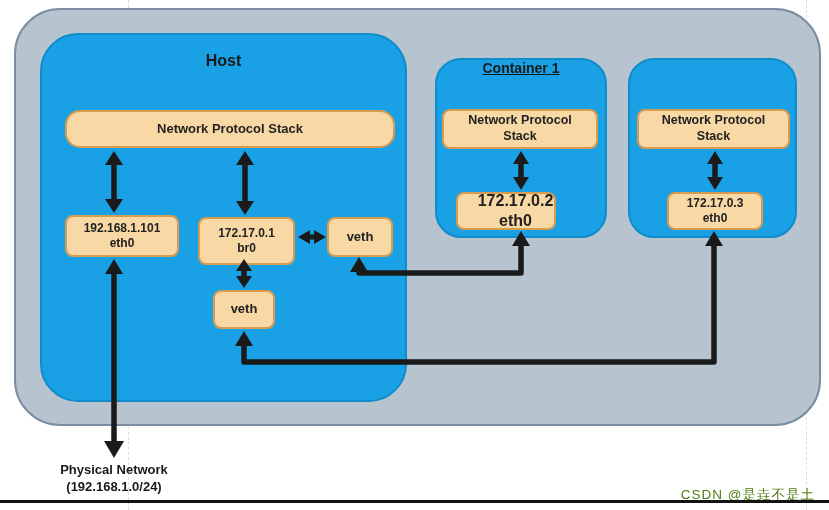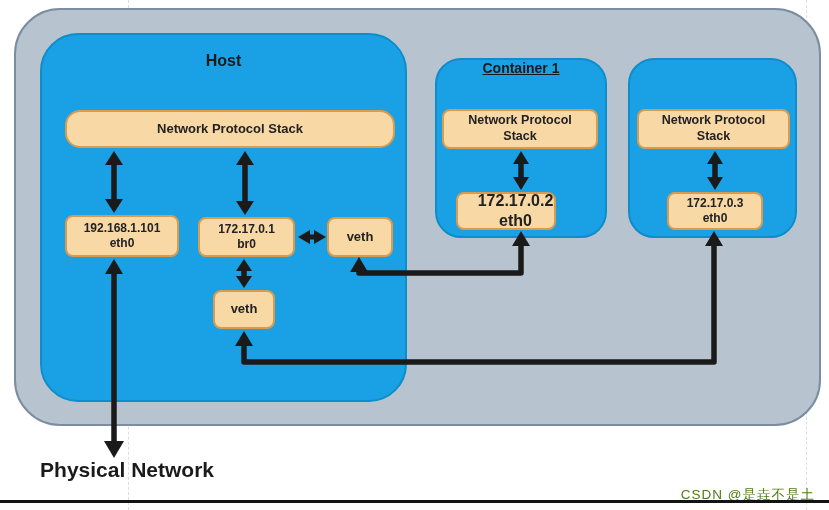--- a/index.html
+++ b/index.html
@@ -25,31 +25,31 @@
   #container1-title{left:435px;top:60px;width:172px;font-size:14px;text-decoration:underline;}
   #container2-title{left:628px;top:68px;width:169px;font-size:14px;}
   .obox{
     position:absolute;background:#f8d8a4;border:2px solid #d89c50;border-radius:8px;
     box-sizing:border-box;display:flex;flex-direction:column;align-items:center;
     justify-content:center;font-weight:bold;color:#222;text-align:center;
     line-height:1.25;
   }
   #host-nps{left:65px;top:110px;width:330px;height:38px;font-size:13px;}
   #host-eth0{left:65px;top:215px;width:114px;height:42px;font-size:12px;}
-  #host-br0{left:198px;top:217px;width:97px;height:40px;font-size:12px;}
+  #host-br0{left:198px;top:217px;width:97px;height:48px;font-size:12px;}
   #host-veth-right{left:327px;top:217px;width:66px;height:40px;font-size:13px;}
   #host-veth-bottom{left:213px;top:290px;width:62px;height:39px;font-size:13px;}
   #c1-nps{left:442px;top:109px;width:156px;height:40px;font-size:12.5px;}
   #c1-eth0{left:456px;top:192px;width:100px;height:38px;font-size:16px;padding-left:19px;}
   #c2-nps{left:637px;top:109px;width:153px;height:40px;font-size:12.5px;}
   #c2-eth0{left:667px;top:192px;width:96px;height:38px;font-size:12px;}
   #arrow-layer{position:absolute;left:0;top:0;pointer-events:none;}
   #physical-label{
-    position:absolute;left:14px;top:461px;width:200px;text-align:right;
-    font-weight:bold;color:#1a1a1a;font-size:21px;line-height:17px;
+    position:absolute;left:14px;top:461px;width:200px;text-align:center;
+    font-weight:bold;color:#1a1a1a;font-size:13px;line-height:17px;
   }
   #watermark{
     position:absolute;left:635px;top:486px;width:180px;text-align:right;
     font-size:13.5px;color:#4d7c0f;letter-spacing:1px;white-space:nowrap;
   }
   #bottom-rule{position:absolute;left:0;top:500px;width:829px;height:3px;background:#131313;}
 </style>
 </head>
 <body>
 
@@ -145,18 +145,19 @@
       <polygon points="714,231 705,246 723,246" stroke="none"></polygon>
 
       <line x1="114" y1="271" x2="114" y2="443"></line>
       <polygon points="114,259 105,274 123,274" stroke="none"></polygon>
       <polygon points="114,458 104,441 124,441" stroke="none"></polygon>
     </g>
   </svg>
 
   <div id="physical-label">
     <div>Physical Network</div>
+    <div>(192.168.1.0/24)</div>
   </div>
 
   <div id="watermark">CSDN @是垚不是土</div>
 
   <div id="bottom-rule"></div>
 </div>
 
 </body></html>

